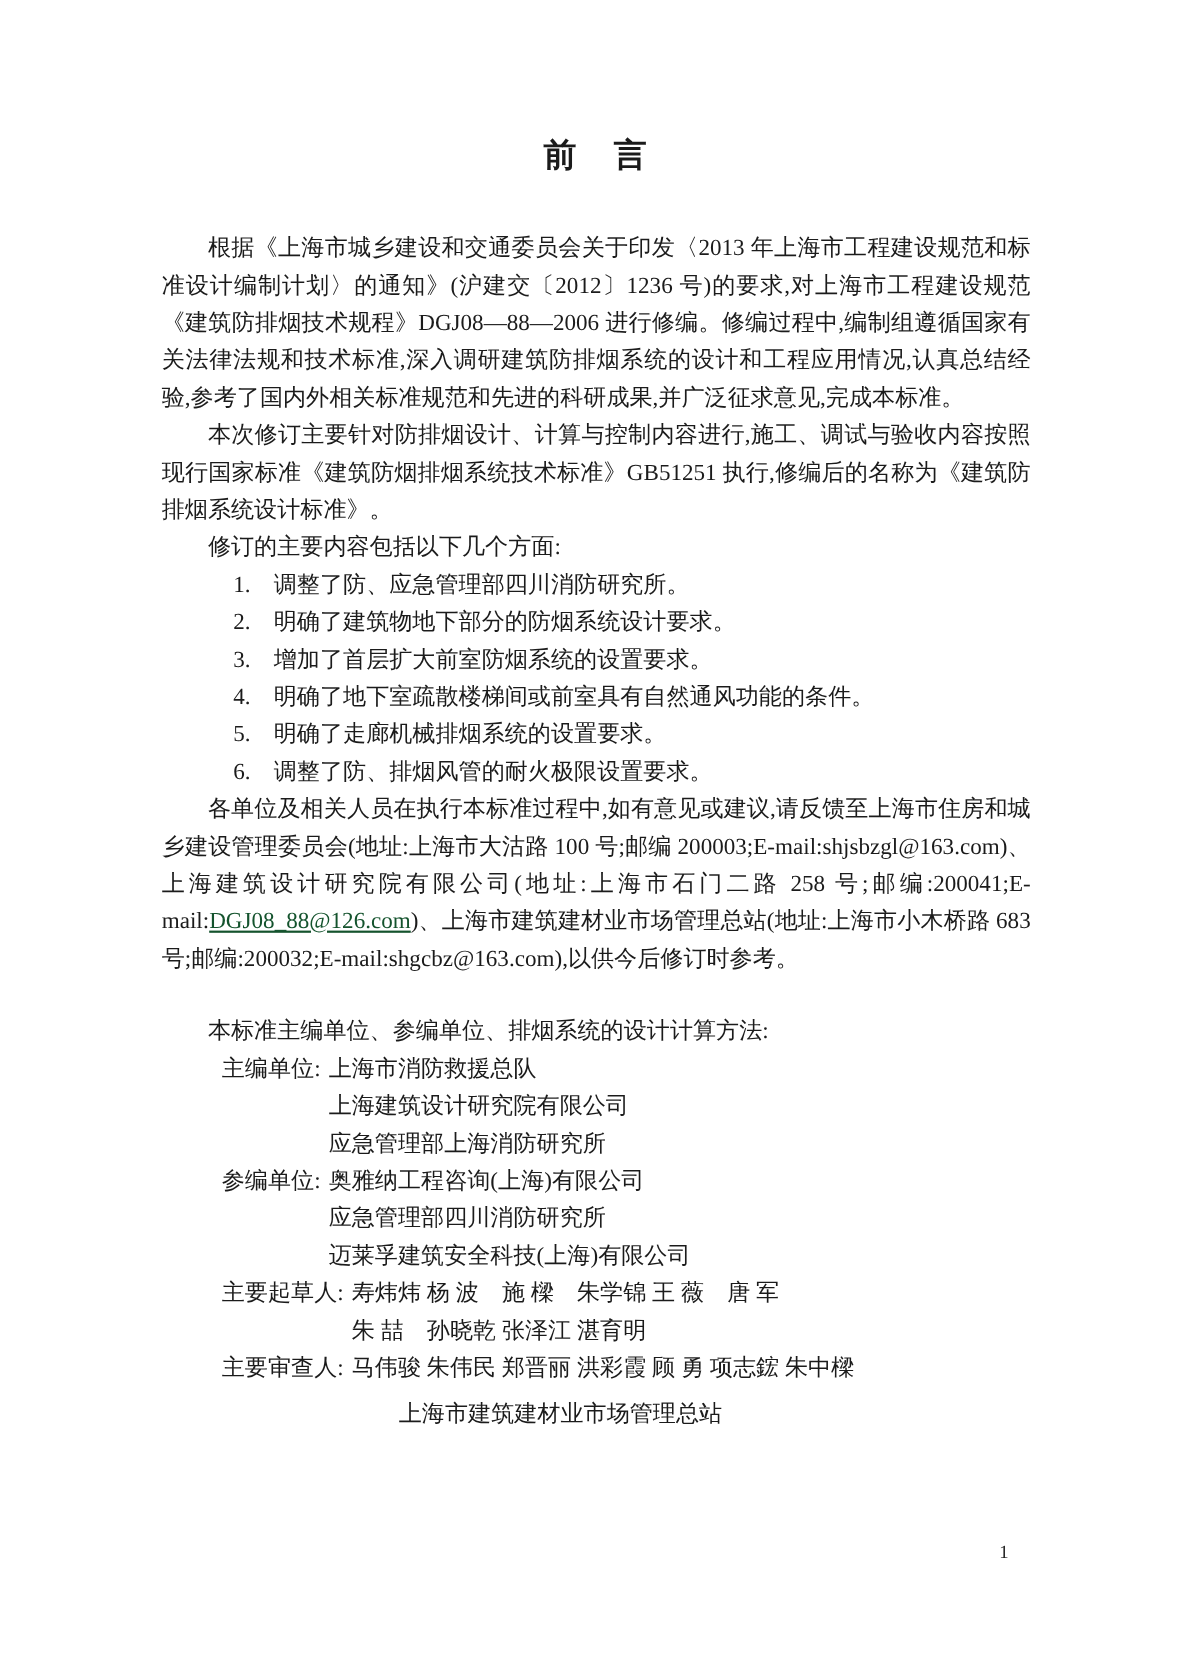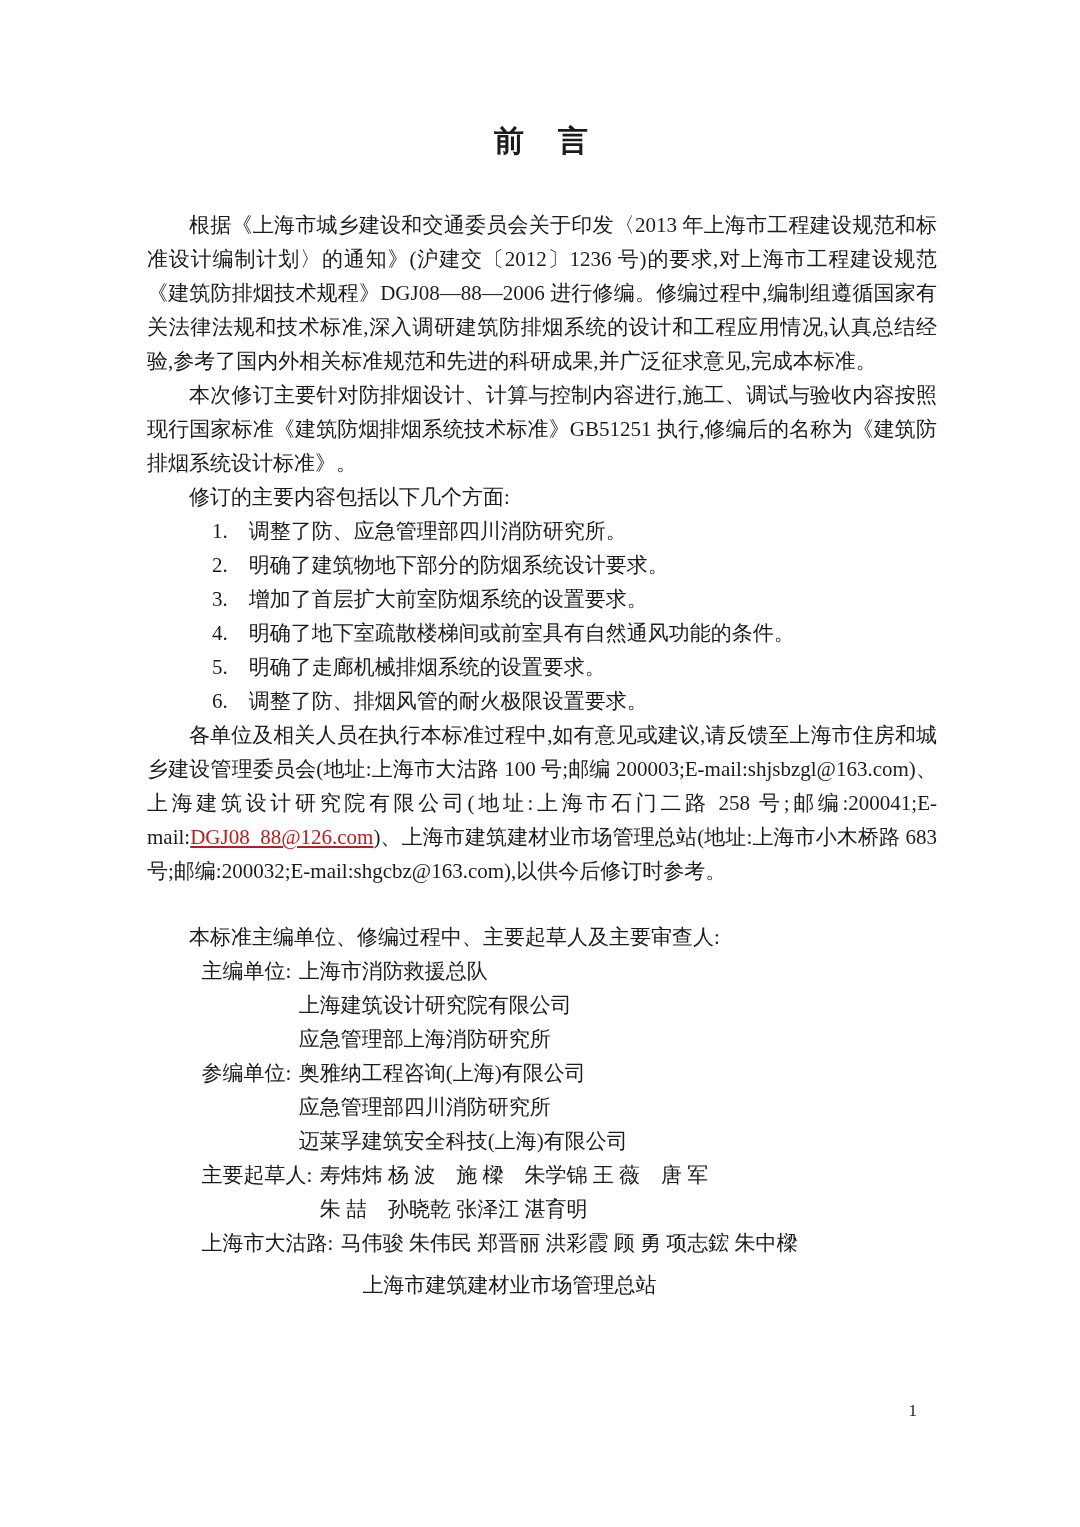--- a/index.html
+++ b/index.html
@@ -43,21 +43,21 @@
   .credits-row {
     display: flex;
     align-items: flex-start;
     margin-left: 2.6em;
     font-size: 21px;
     line-height: 34px;
   }
   .credits-label { white-space: nowrap; margin-right: 0.35em; }
   .credits-values { display: flex; flex-direction: column; }
   .email-link {
-    color: #b91c1c;
+    color: #14532d;
     text-decoration: underline;
   }
   .signature {
     font-size: 21px;
     line-height: 34px;
     text-align: center;
     padding-right: 65px;
     margin-top: 8px;
   }
   .page-number {
@@ -86,21 +86,21 @@
         <li class="revision-item"><span class="num">1.</span><span>调整了防、应急管理部四川消防研究所。</span></li>
         <li class="revision-item"><span class="num">2.</span><span>明确了建筑物地下部分的防烟系统设计要求。</span></li>
         <li class="revision-item"><span class="num">3.</span><span>增加了首层扩大前室防烟系统的设置要求。</span></li>
         <li class="revision-item"><span class="num">4.</span><span>明确了地下室疏散楼梯间或前室具有自然通风功能的条件。</span></li>
         <li class="revision-item"><span class="num">5.</span><span>明确了走廊机械排烟系统的设置要求。</span></li>
         <li class="revision-item"><span class="num">6.</span><span>调整了防、排烟风管的耐火极限设置要求。</span></li>
       </ol>
 
     <p class="para indent"><span>各单位及相关人员在执行本标准过程中,如有意见或建议,请反馈至上海市住房和城乡建设管理委员会(地址:上海市大沽路 100 号;邮编 200003;E-mail:shjsbzgl@163.com)、上海建筑设计研究院有限公司(地址:上海市石门二路 258 号;邮编:200041;E-mail:</span><a href="#" class="email-link">DGJ08_88@126.com</a><span>)、上海市建筑建材业市场管理总站(地址:上海市小木桥路 683 号;邮编:200032;E-mail:shgcbz@163.com),以供今后修订时参考。</span></p>
 
-    <p class="para indent credits-intro">本标准主编单位、修编过程中、主要起草人及主要审查人:</p>
+    <p class="para indent credits-intro">本标准主编单位、参编单位、排烟系统的设计计算方法:</p>
 
     <div id="credits-rows">
         <div class="credits-row">
           <div class="credits-label">主编单位:</div>
           <div class="credits-values">
             <div>上海市消防救援总队</div>
             <div>上海建筑设计研究院有限公司</div>
             <div>应急管理部上海消防研究所</div>
           </div>
         </div>
@@ -113,21 +113,21 @@
           </div>
         </div>
         <div class="credits-row">
           <div class="credits-label">主要起草人:</div>
           <div class="credits-values">
             <div>寿炜炜 杨 波　施 樑　朱学锦 王 薇　唐 军</div>
             <div>朱 喆　孙晓乾 张泽江 湛育明</div>
           </div>
         </div>
         <div class="credits-row">
-          <div class="credits-label">上海市大沽路:</div>
+          <div class="credits-label">主要审查人:</div>
           <div class="credits-values">
             <div>马伟骏 朱伟民 郑晋丽 洪彩霞 顾 勇 项志鋐 朱中樑</div>
           </div>
         </div>
       </div>
 
     <div class="signature">上海市建筑建材业市场管理总站</div>
 
   </div>
 

